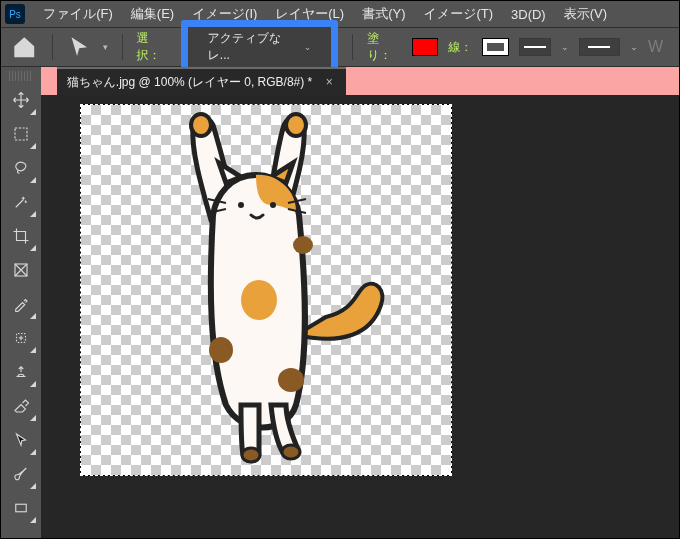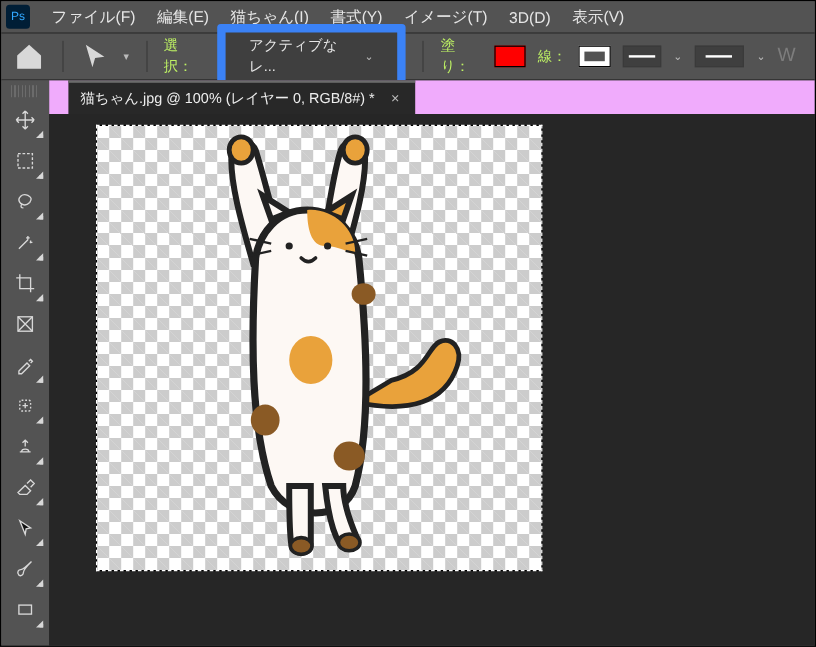--- a/index.html
+++ b/index.html
@@ -97,21 +97,21 @@
     border:3px solid transparent; border-right-color:#d8d8d8; border-bottom-color:#d8d8d8;
   }
 
   
   .doc-area {
     flex: 1; background: #282828;
     display: flex; flex-direction: column;
   }
   .tabstrip {
     height: 28px; display: flex; align-items: center;
-    background: #f0abfc; padding-left: 16px;
+    background: #fca5a5; padding-left: 16px;
   }
   .doc-tab {
     height: 100%; display: flex; align-items: center;
     padding: 0 10px; background: #282828;
     border-top: 2px solid #6b6b6b;
     font-size: 12px; color:#eee;
   }
   .tab-close { margin-left: 10px; color: #bbb; width: 14px; text-align: center; }
   .canvas-wrap {
     flex: 1; background: #262626;
@@ -132,21 +132,22 @@
   }
   .cat { position:absolute; left:10px; top:0; }
 </style>
 </head>
 <body>
 
 <div class="menubar">
   <div class="ps-logo">Ps</div>
   <div class="menu-item">ファイル(F)</div>
   <div class="menu-item">編集(E)</div>
-  <div class="menu-item">猫ちゃん(I)</div>
+  <div class="menu-item">イメージ(I)</div>
+  <div class="menu-item">レイヤー(L)</div>
   <div class="menu-item">書式(Y)</div>
   <div class="menu-item">イメージ(T)</div>
   <div class="menu-item">3D(D)</div>
   <div class="menu-item">表示(V)</div>
 </div>
 
 <div class="options-bar">
   <div class="home-btn">
     <svg viewBox="0 0 24 24">
         <path d="M3 11 L12 3 L21 11 V21 H3 Z" fill="#d8d8d8"></path>

